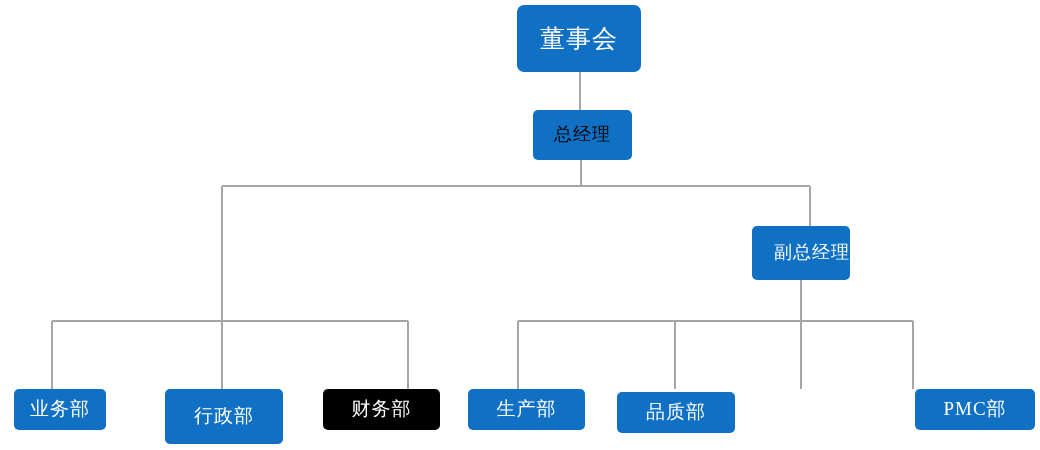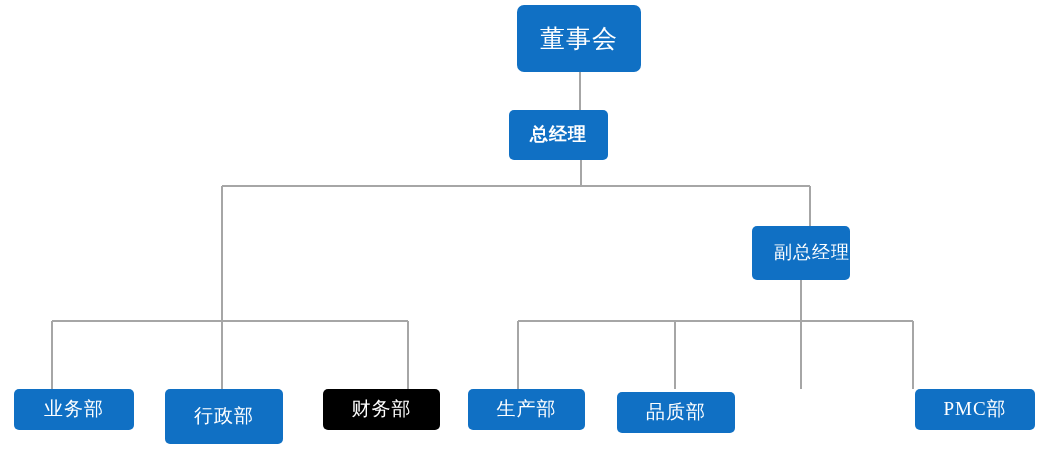--- a/index.html
+++ b/index.html
@@ -70,29 +70,29 @@
       <line x1="518" y1="321" x2="518" y2="389" stroke="#a6a6a6" stroke-width="2" shape-rendering="crispEdges"></line>
       <line x1="675" y1="321" x2="675" y2="389" stroke="#a6a6a6" stroke-width="2" shape-rendering="crispEdges"></line>
       <line x1="801" y1="321" x2="801" y2="389" stroke="#a6a6a6" stroke-width="2" shape-rendering="crispEdges"></line>
       <line x1="913" y1="321" x2="913" y2="389" stroke="#a6a6a6" stroke-width="2" shape-rendering="crispEdges"></line>
     </svg>
 
   <div class="node level-root" style="left: 517px; top: 5px; width: 124px; height: 67px; background: rgb(16, 112, 196); color: rgb(255, 255, 255);">
     <span>董事会</span>
   </div>
 
-  <div class="node level-exec" style="left: 509px; top: 110px; width: 99px; height: 50px; background: rgb(16, 112, 196); color: #ffffff; font-weight: bold;">
+  <div class="node level-exec" style="left: 533px; top: 110px; width: 99px; height: 50px; background: rgb(16, 112, 196); color: #000000;">
     <span>总经理</span>
   </div>
 
   <div class="node level-exec" style="left: 752px; top: 226px; width: 98px; height: 54px; background: rgb(16, 112, 196); color: rgb(255, 255, 255); justify-content: flex-end;">
     <span>副总经理</span>
   </div>
 
-<div class="node level-dept" style="left: 14px; top: 389px; width: 120px; height: 41px; background: rgb(16, 112, 196); color: rgb(255, 255, 255);">
+<div class="node level-dept" style="left: 14px; top: 389px; width: 92px; height: 41px; background: rgb(16, 112, 196); color: rgb(255, 255, 255);">
       <span>业务部</span>
     </div>
     <div class="node level-dept" style="left: 165px; top: 389px; width: 118px; height: 55px; background: rgb(16, 112, 196); color: rgb(255, 255, 255);">
       <span>行政部</span>
     </div>
     <div class="node level-dept" style="left: 323px; top: 389px; width: 117px; height: 41px; background: #000000; color: rgb(255, 255, 255);">
       <span>财务部</span>
     </div>
     <div class="node level-dept" style="left: 468px; top: 389px; width: 117px; height: 41px; background: rgb(16, 112, 196); color: rgb(255, 255, 255); font-family: Liberation Serif, serif;">
       <span>生产部</span>

